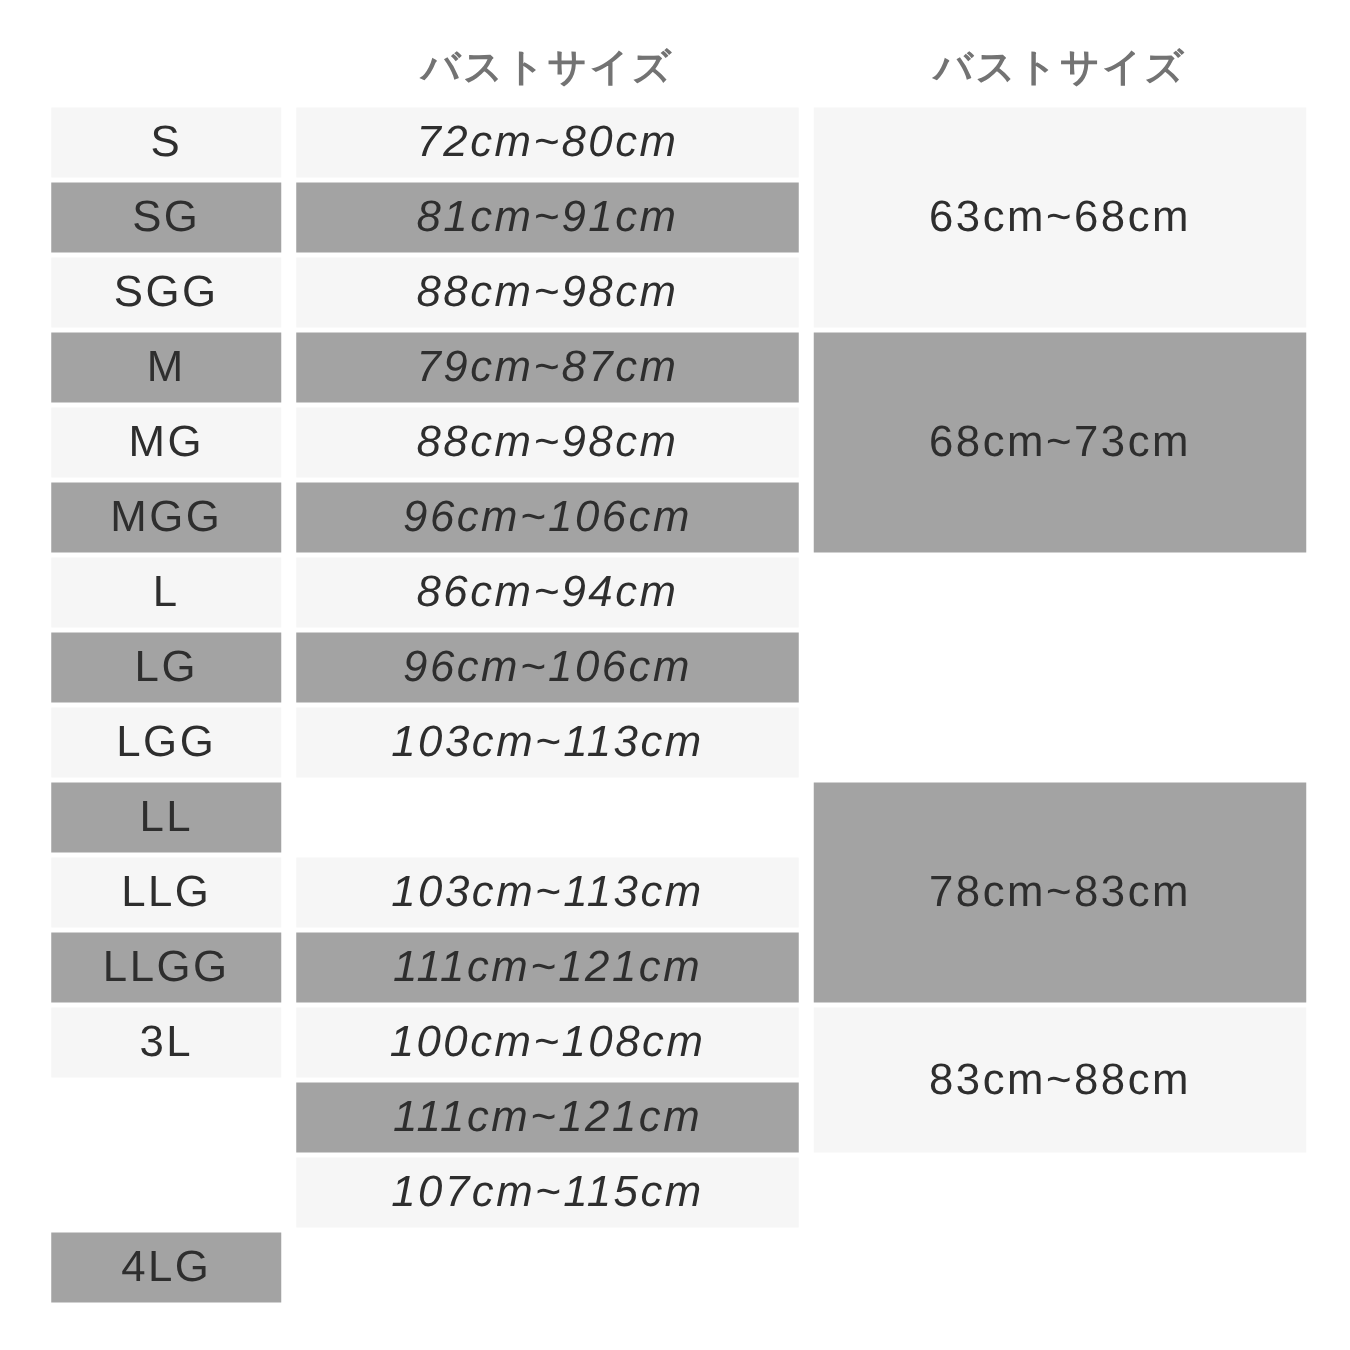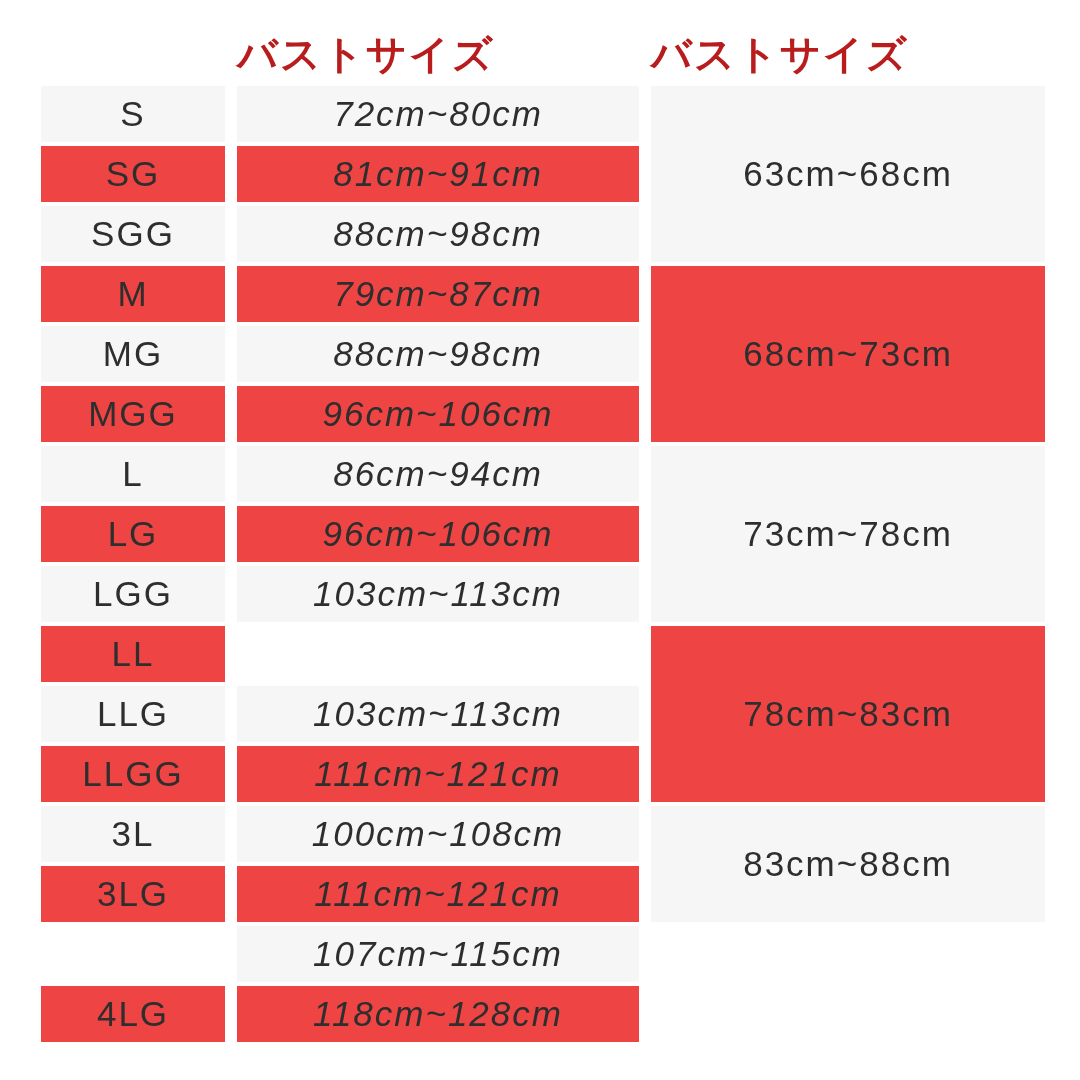--- a/index.html
+++ b/index.html
@@ -22,24 +22,24 @@
   .header-grid {
     display: grid;
     grid-template-columns: 184px 402px 394px;
     column-gap: 12px;
     margin-left: 41px;
     padding-top: 22px;
     height: 64px;
     align-items: center;
   }
   .header-label {
-    text-align: left;
-    font-size: 40px;
+    text-align: center;
+    font-size: 31px;
     font-weight: 700;
-    color: #b91c1c;
+    color: #737373;
     letter-spacing: 2px;
     white-space: nowrap;
   }
   .size-table {
     display: grid;
     grid-template-columns: 184px 402px 394px;
     grid-auto-rows: 56px;
     row-gap: 4px;
     column-gap: 12px;
     margin-left: 41px;
@@ -51,21 +51,21 @@
     font-size: 35px;
     font-weight: 400;
     color: #2e2e2e;
     letter-spacing: 2px;
     white-space: nowrap;
   }
   .c1 { grid-column: 1; }
   .c2 { grid-column: 2; font-style: italic; }
   .c3 { grid-column: 3; }
   .light { background: #f6f6f6; }
-  .dark  { background: #ef4444; }
+  .dark  { background: #a3a3a3; }
 </style>
 </head>
 <body>
 
 <div class="page">
 
   <div class="header-grid">
     <div class="header-spacer"></div>
     <div class="header-label">バストサイズ</div>
     <div class="header-label">バストサイズ</div>
@@ -79,39 +79,36 @@
     <div class="cell c1 dark" style="grid-row:4">M</div>
     <div class="cell c1 light" style="grid-row:5">MG</div>
     <div class="cell c1 dark" style="grid-row:6">MGG</div>
     <div class="cell c1 light" style="grid-row:7">L</div>
     <div class="cell c1 dark" style="grid-row:8">LG</div>
     <div class="cell c1 light" style="grid-row:9">LGG</div>
     <div class="cell c1 dark" style="grid-row:10">LL</div>
     <div class="cell c1 light" style="grid-row:11">LLG</div>
     <div class="cell c1 dark" style="grid-row:12">LLGG</div>
     <div class="cell c1 light" style="grid-row:13">3L</div>
-    <div class="cell c1 dark" style="grid-row:14">3LG</div>
     <div class="cell c1 dark" style="grid-row:16">4LG</div>
 
     <div class="cell c2 light" style="grid-row:1">72cm~80cm</div>
     <div class="cell c2 dark" style="grid-row:2">81cm~91cm</div>
     <div class="cell c2 light" style="grid-row:3">88cm~98cm</div>
     <div class="cell c2 dark" style="grid-row:4">79cm~87cm</div>
     <div class="cell c2 light" style="grid-row:5">88cm~98cm</div>
     <div class="cell c2 dark" style="grid-row:6">96cm~106cm</div>
     <div class="cell c2 light" style="grid-row:7">86cm~94cm</div>
     <div class="cell c2 dark" style="grid-row:8">96cm~106cm</div>
     <div class="cell c2 light" style="grid-row:9">103cm~113cm</div>
     <div class="cell c2 light" style="grid-row:11">103cm~113cm</div>
     <div class="cell c2 dark" style="grid-row:12">111cm~121cm</div>
     <div class="cell c2 light" style="grid-row:13">100cm~108cm</div>
     <div class="cell c2 dark" style="grid-row:14">111cm~121cm</div>
     <div class="cell c2 light" style="grid-row:15">107cm~115cm</div>
-    <div class="cell c2 dark" style="grid-row:16">118cm~128cm</div>
 
     <div class="cell c3 light" style="grid-row:1/span 3">63cm~68cm</div>
     <div class="cell c3 dark" style="grid-row:4/span 3">68cm~73cm</div>
-    <div class="cell c3 light" style="grid-row:7/span 3">73cm~78cm</div>
     <div class="cell c3 dark" style="grid-row:10/span 3">78cm~83cm</div>
     <div class="cell c3 light" style="grid-row:13/span 2">83cm~88cm</div>
 
   </div>
 </div>
 
 </body></html>

